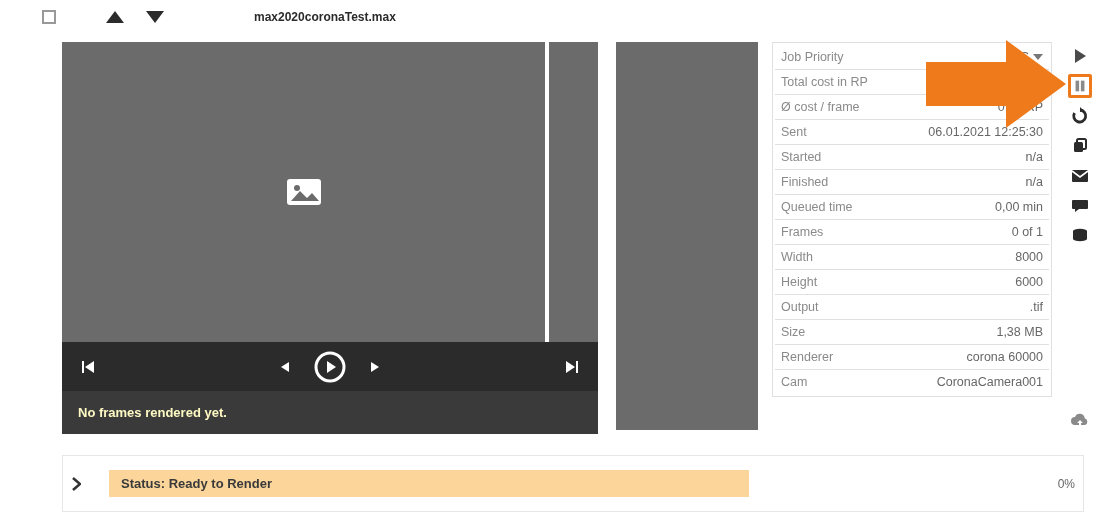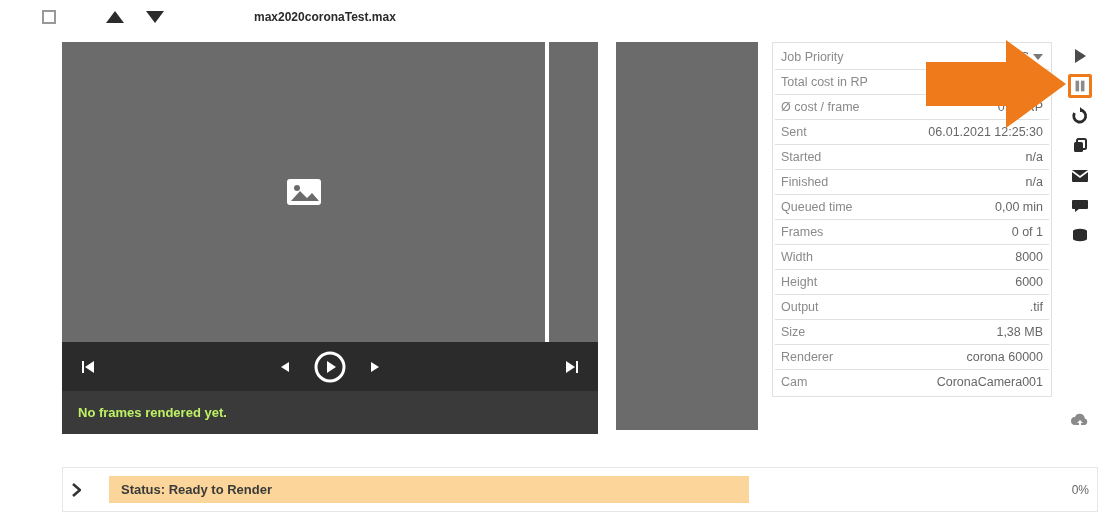--- a/index.html
+++ b/index.html
@@ -86,21 +86,21 @@
     .player-group {
       display: flex;
       align-items: center;
       gap: 32px;
     }
     .player-group.center { gap: 22px; }
     .pc-icon { cursor: pointer; }
 
     .status-bar {
       background: #3a3a3a;
-      color: #bef264;
+      color: #fef9c3;
       font-size: 13px;
       font-weight: bold;
       padding: 14px 16px;
     }
 
     .secondary-col {
       width: 142px;
       height: 388px;
       background: #6b6b6b;
       margin-left: 18px;
@@ -158,26 +158,26 @@
       position: absolute;
       top: -2px;
       right: 40px;
       z-index: 50;
     }
 
     .footer {
       position: absolute;
       bottom: 0;
       left: 62px;
-      right: 8px;
+      right: 22px;
       display: flex;
       align-items: center;
       gap: 28px;
       border: 1px solid #e6e6e6;
-      padding: 8px 8px;
+      padding: 14px 8px;
     }
     .expand-caret { font-size: 16px; font-weight: bold; color:#555; cursor:pointer; }
     .status-banner {
       flex: 0 0 640px;
       background: #fbd59a;
       padding: 6px 12px;
       font-size: 13px;
       font-weight: bold;
       color: #3a3a3a;
     }

